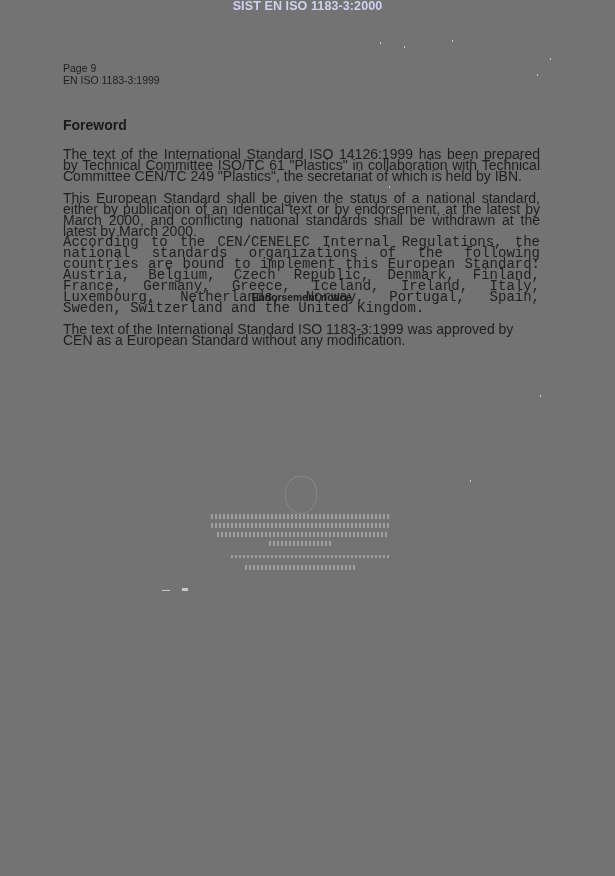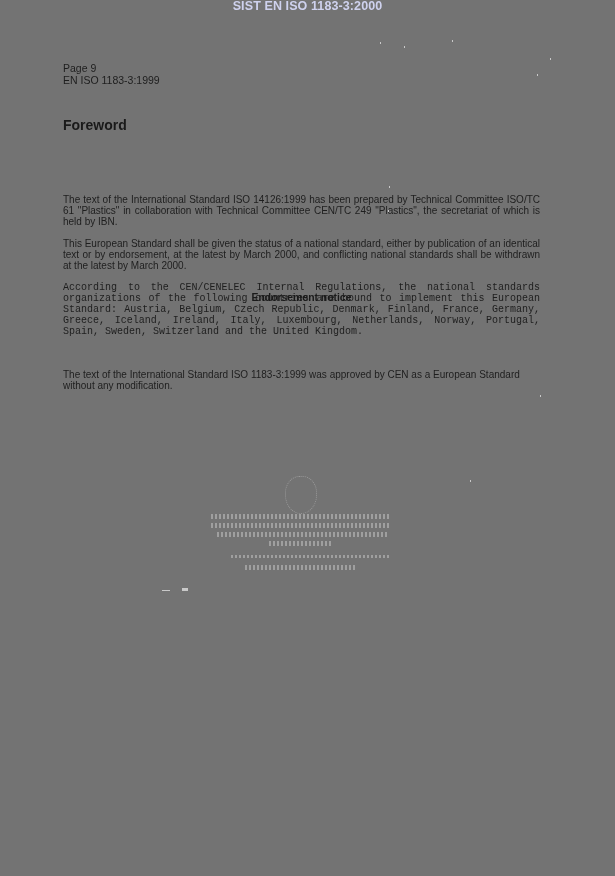--- a/index.html
+++ b/index.html
@@ -45,25 +45,24 @@
       left: 63px;
       top: 117px;
       font-size: 14px;
       font-weight: bold;
       color: #1a1a1a;
     }
     .para {
       position: absolute;
       left: 63px;
       width: 477px;
-      font-size: 10px;
+      font-size: 14px;
       line-height: 11px;
       text-align: justify;
       color: #1e1e1e;
-      margin-top: 45px;
     }
     .para.left { text-align: left; }
     .p1 { top: 149px; }
     .p2 { top: 193px; }
     .p3 { top: 237px; font-family: Liberation Mono, monospace; }
     .subhead {
       position: absolute;
       left: 63px;
       width: 477px;
       top: 292px;

